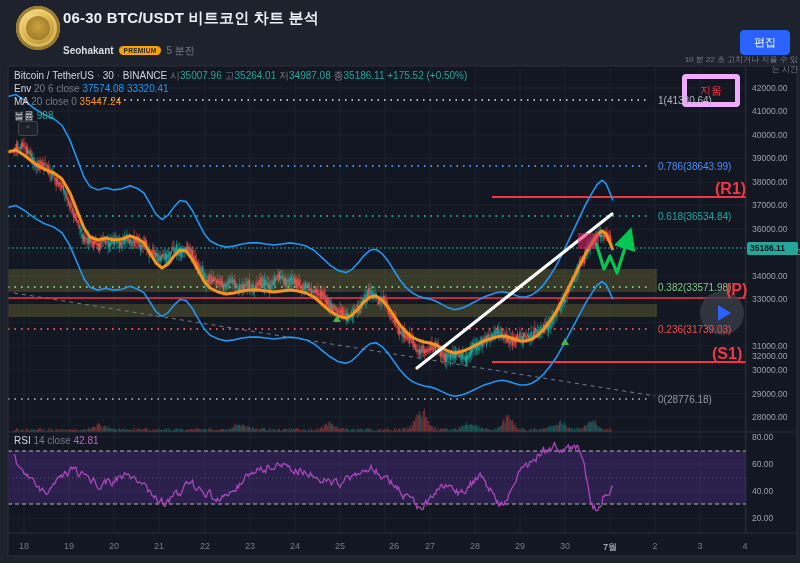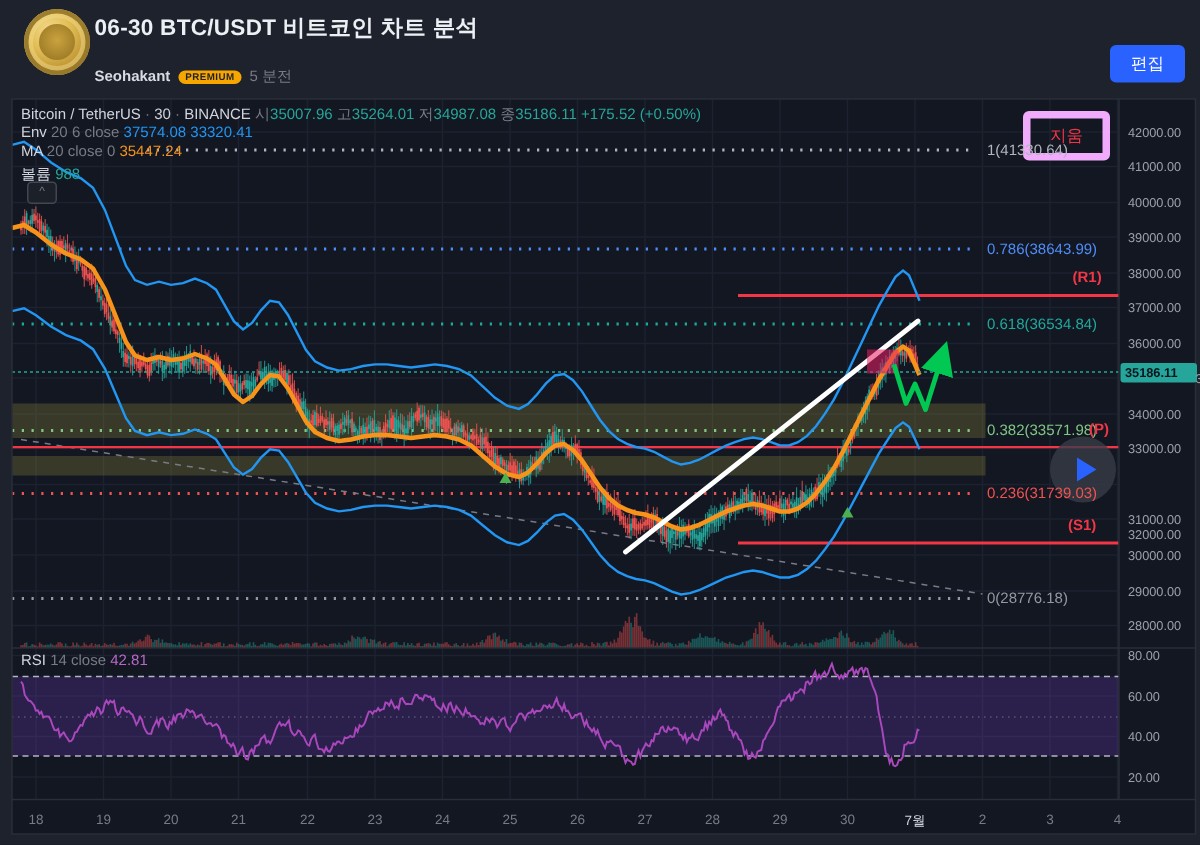--- a/index.html
+++ b/index.html
@@ -24,21 +24,21 @@
   .btn-edit{right:10px;top:30px;background:#2962ff;border:1px solid #2962ff;color:#fff;}
   .edit-note{right:2px;top:55px;width:130px;text-align:right;font-size:8px;line-height:10px;color:#787b86;}
   .legend{font-size:10px;white-space:nowrap;}
   .lg-name{color:#d1d4dc;} .lg-dim{color:#787b86;} .lg-teal{color:#26a69a;} .lg-blue{color:#2196f3;}
   .lg-orange{color:#f7931a;} .lg-purple{color:#ba68c8;}
   .chev-btn{left:18px;top:121px;width:18px;height:13px;border:1px solid #434651;border-radius:3px;
     color:#787b86;font-size:8px;line-height:11px;text-align:center;background:#1b2029;cursor:pointer;}
   .axis-label{position:absolute;font-size:8.5px;color:#9aa0aa;white-space:nowrap;}
   .time-label{position:absolute;font-size:9px;color:#787b86;width:28px;text-align:center;top:541px;}
   .fib-label{position:absolute;font-size:10px;white-space:nowrap;}
-  .pivot-label{position:absolute;font-size:10px;font-weight:bold;color:#f23645;}
+  .pivot-label{position:absolute;font-size:16px;font-weight:bold;color:#f23645;}
   .last-badge{left:747px;top:242px;width:48px;height:13px;background:#26a69a;border-radius:2px;
     font-size:8.5px;font-weight:bold;color:#0a1520;line-height:13px;padding-left:3px;}
   .play-btn{left:700px;top:291px;width:44px;height:44px;border-radius:50%;
     background:rgba(56,60,72,0.78);cursor:pointer;}
   .play-tri{width:0;height:0;border-left:13px solid #2962ff;border-top:8px solid transparent;
     border-bottom:8px solid transparent;margin:14px 0 0 18px;}
   .avatar{left:16px;top:6px;width:44px;height:44px;border-radius:50%;
     background:radial-gradient(circle at 38% 32%, #f2d98a 0%, #e2bd55 35%, #b99030 70%, #8a6a1e 100%);
     box-shadow:inset 0 0 0 3px rgba(138,106,30,.8), inset 0 0 0 6px rgba(242,217,138,.5);}
   .avatar-core{margin:10px auto;width:24px;height:24px;border-radius:50%;
@@ -1582,20 +1582,24 @@
 
     <div class="abs avatar">
         <div class="avatar-core"></div>
       </div>
     <div class="abs page-title">06-30 BTC/USDT 비트코인 차트 분석</div>
     <div class="abs author-row">
       <span class="author-name">Seohakant</span><span class="premium-badge">PREMIUM</span><span class="time-ago">5 분전</span>
     </div>
     <button class="abs btn btn-delete">지움</button>
     <button class="abs btn btn-edit">편집</button>
+    <div class="abs edit-note">
+      <div>10 분 22 초 고치거나 지울 수 있</div>
+      <div>는 시간</div>
+    </div>
 
     <div class="abs legend" style="left:14px;top:69px;text-align:right;">
       <span class="lg-name">Bitcoin / TetherUS</span>
       <span class="lg-dim">·</span>
       <span class="lg-name">30</span>
       <span class="lg-dim">·</span>
       <span class="lg-name">BINANCE</span>
       <span class="lg-dim">시</span><span class="lg-teal">35007.96</span>
       <span class="lg-dim">고</span><span class="lg-teal">35264.01</span>
       <span class="lg-dim">저</span><span class="lg-teal">34987.08</span>
@@ -1649,21 +1653,21 @@
         <div class="axis-label" style="left:752px;top:486px;">40.00</div>
         <div class="axis-label" style="left:752px;top:513px;">20.00</div>
         <div class="time-label" style="left:10px;">18</div>
         <div class="time-label" style="left:55px;">19</div>
         <div class="time-label" style="left:100px;">20</div>
         <div class="time-label" style="left:145px;">21</div>
         <div class="time-label" style="left:191px;">22</div>
         <div class="time-label" style="left:236px;">23</div>
         <div class="time-label" style="left:281px;">24</div>
         <div class="time-label" style="left:326px;">25</div>
-        <div class="time-label" style="left:371px;">26</div>
+        <div class="time-label" style="left:371px;text-align:right;">26</div>
         <div class="time-label" style="left:416px;">27</div>
         <div class="time-label" style="left:461px;">28</div>
         <div class="time-label" style="left:506px;">29</div>
         <div class="time-label" style="left:551px;">30</div>
         <div class="time-label" style="left: 596px; color: rgb(209, 212, 220);">7월</div>
         <div class="time-label" style="left:641px;">2</div>
         <div class="time-label" style="left:686px;">3</div>
         <div class="time-label" style="left:731px;">4</div>
         <div class="fib-label" style="left:658px;top:95px;color:#b2b5be;">1(41330.64)</div>
         <div class="fib-label" style="left:658px;top:161px;color:#4f8df7;">0.786(38643.99)</div>

